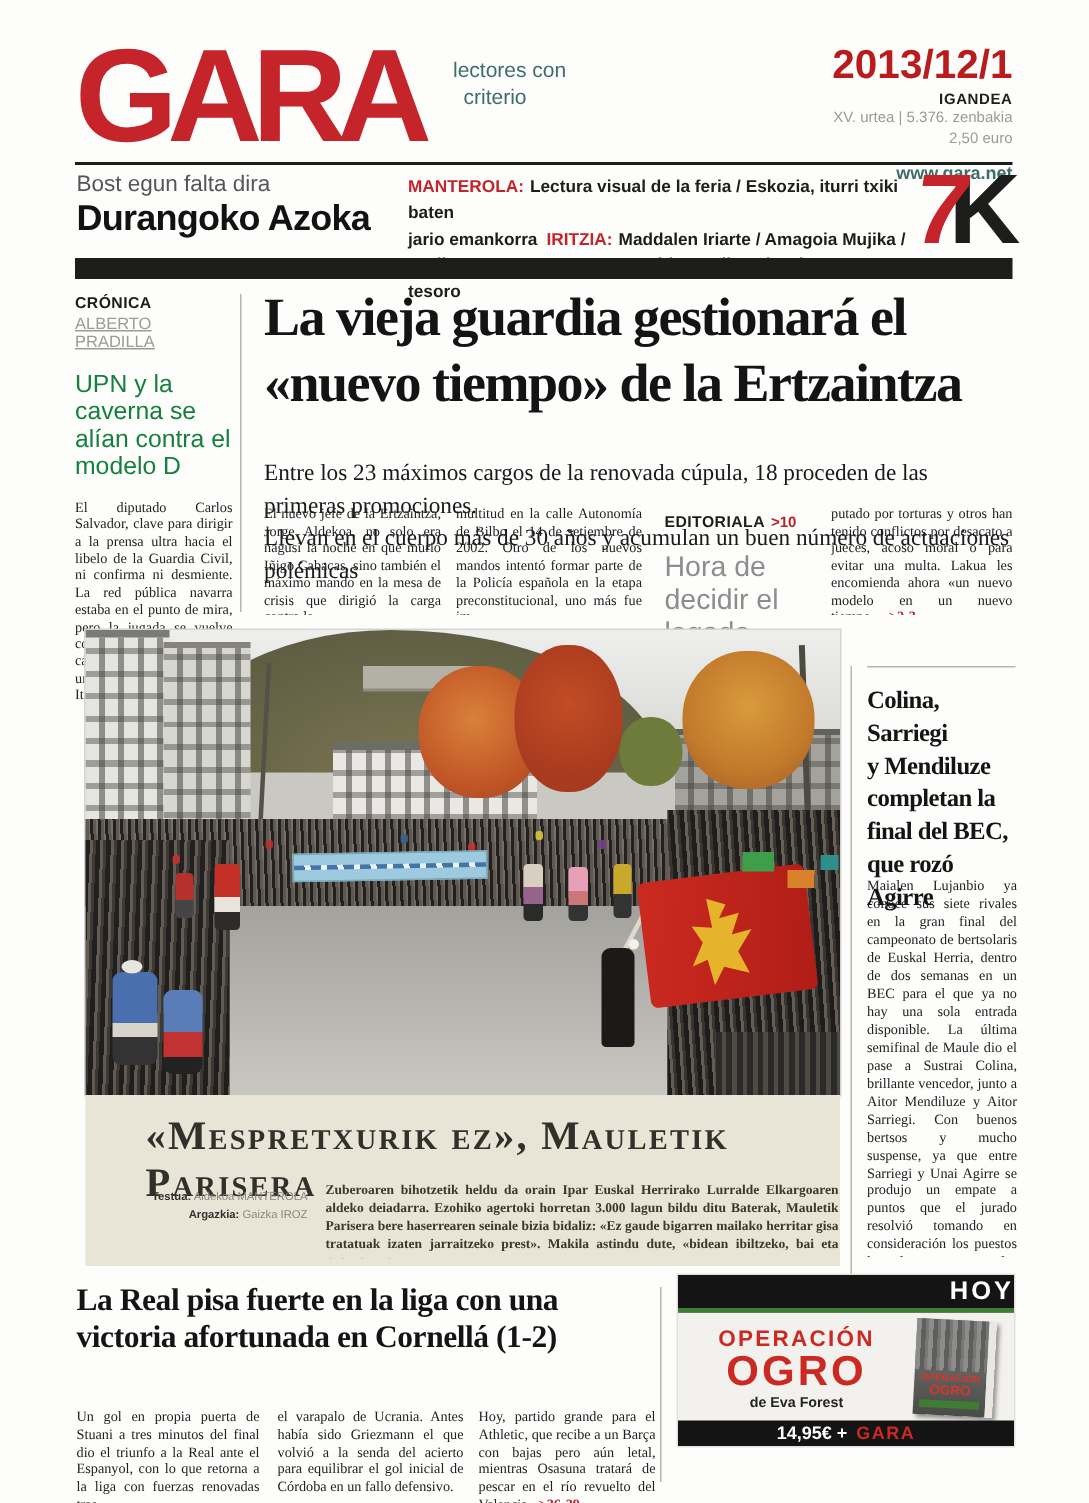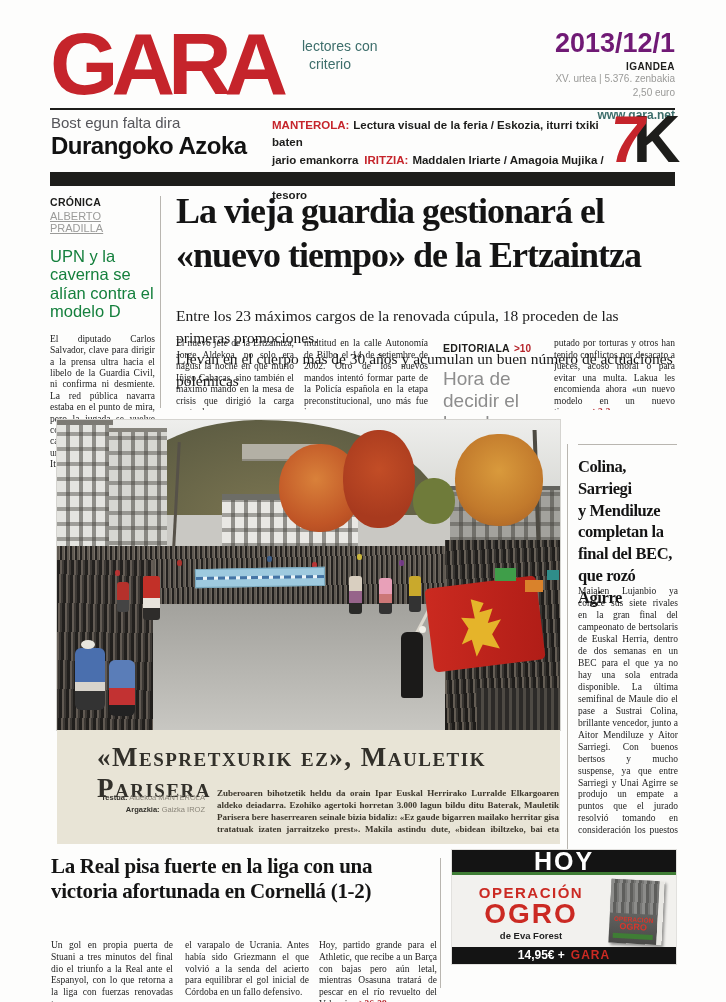--- a/index.html
+++ b/index.html
@@ -11,21 +11,21 @@
   .ref{color:#b5242b;font-weight:bold;white-space:nowrap;margin-left:5px;}
   .rule{background:#1d1d1b;}
   .thin{background:#b9b6b0;}
 
   
   .logo{left:50px;top:24px;font-family:"Liberation Sans",sans-serif;font-weight:900;
         font-size:88px;line-height:.92;letter-spacing:-7px;color:#c5242b;}
   .tagline{left:302px;top:38px;font-size:14px;line-height:1.25;color:#3d6e6b;}
   .tagline .t2{margin-left:7px;}
   .dateblock{left:455px;top:30px;width:220px;text-align:right;}
-  .date{font-size:27px;font-weight:bold;color:#701a75;letter-spacing:0px;line-height:1;}
+  .date{font-size:27px;font-weight:bold;color:#b91c1c;letter-spacing:0px;line-height:1;}
   .day{font-size:10px;font-weight:bold;color:#1d1d1b;margin-top:4px;letter-spacing:.4px;}
   .edition,.price{font-size:10px;color:#9a9a98;line-height:1.35;}
   .website{font-size:12px;font-weight:bold;color:#3d6e6b;margin-top:9px;}
   .mastrule{left:50px;top:108px;width:625px;height:2px;}
 
   
   .kicker{left:51px;top:114px;font-size:15px;color:#55555a;}
   .promotitle{left:51px;top:132px;font-size:24px;font-weight:900;color:#121212;letter-spacing:-.5px;}
   .promolines{left:272px;top:117px;width:348px;font-size:11.5px;font-weight:bold;
               line-height:1.52;color:#1d1d1b;}
@@ -141,21 +141,21 @@
            letter-spacing:-.3px;color:#141414;}
   .sp-col{top:912px;height:78px;font-size:9.5px;line-height:1.24;color:#222;overflow:hidden;margin-top:28px;}
   .sp1{left:51px;width:122px;}
   .sp2{left:185px;width:124px;}
   .sp3{left:319px;width:118px;}
   .vrule-sp{left:440px;top:858px;width:1px;height:130px;}
 
   
   .ad{left:452px;top:850px;width:224px;height:114px;background:#f2f1ee;box-shadow:0 0 0 1px #e2e1de;}
   .ad-top{left:0;top:0;width:224px;height:22px;background:#141414;border-bottom:3px solid #3f7d35;
-          color:#fff;font-weight:900;font-size:25px;text-align:center;line-height:22px;letter-spacing:2px;}
+          color:#fff;font-weight:900;font-size:17px;text-align:right;line-height:22px;letter-spacing:2px;}
   .ad-t1{left:14px;top:34px;width:130px;text-align:center;color:#cb2a23;font-weight:900;
          font-size:15px;letter-spacing:1.5px;}
   .ad-t2{left:14px;top:48px;width:130px;text-align:center;color:#cb2a23;font-weight:900;
          font-size:28px;letter-spacing:2px;}
   .ad-auth{left:14px;top:80px;width:130px;text-align:center;color:#222;font-weight:bold;font-size:9.5px;}
   .book{left:158px;top:30px;width:48px;height:64px;background:linear-gradient(#7d7d7b,#4a4a48);
         transform:rotate(3deg);border-right:5px solid #e8e7e3;box-shadow:2px 2px 3px rgba(0,0,0,.4);}
   .book-photo{left:0;top:0;width:100%;height:34px;background:
       repeating-linear-gradient(90deg,#8c8c8a 0 3px,#5e5e5c 3px 6px,#777775 6px 8px);}
   .book-t{width:100%;text-align:center;font-weight:900;font-size:6.5px;color:#d8362c;line-height:1.1;}

